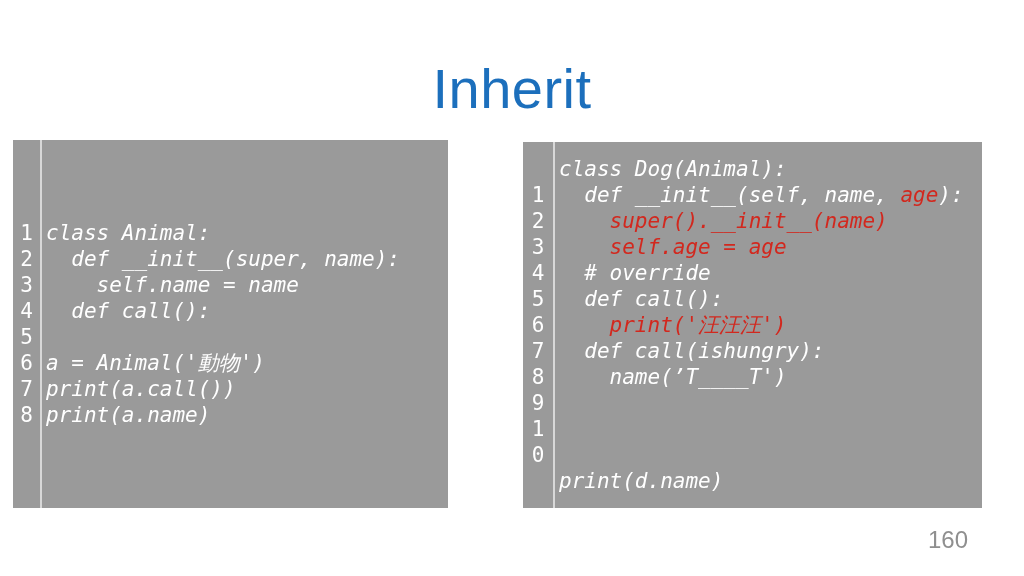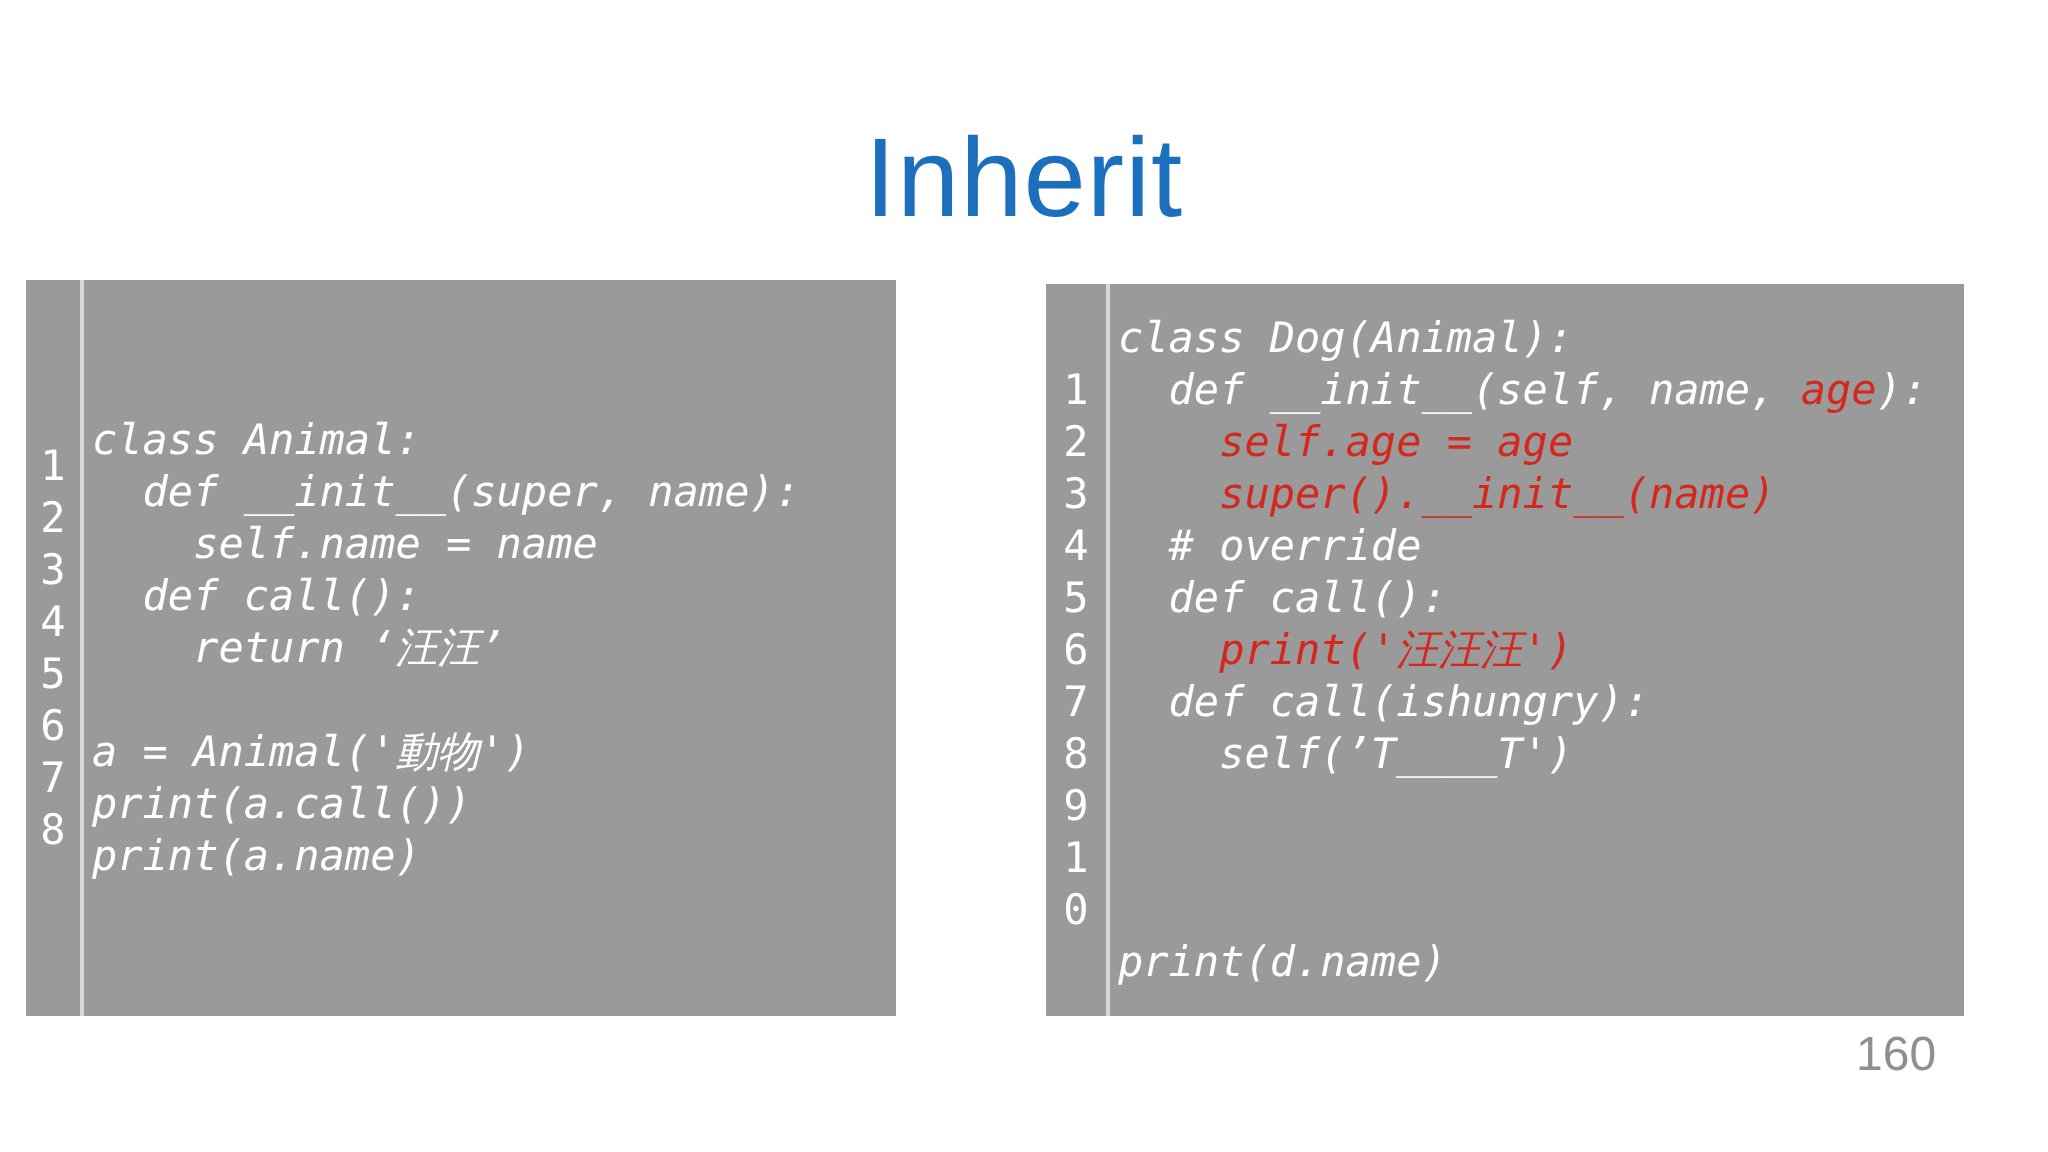--- a/index.html
+++ b/index.html
@@ -65,21 +65,21 @@
     flex-direction: column;
     justify-content: center;
     padding-left: 4px;
     overflow: hidden;
     font-style: italic;
   }
   .code-line { white-space: pre; min-height: 26px; }
   .seg.hl { color: var(--hl); }
   .page-number {
     position: absolute;
-    top: 514px;
+    top: 526px;
     left: 928px;
     width: 52px;
     text-align: left;
     font-size: 24px;
     color: var(--page-num);
   }
 </style>
 </head>
 <body>
 
@@ -97,21 +97,20 @@
         <div class="line-no">6</div>
         <div class="line-no">7</div>
         <div class="line-no">8</div>
       </div>
     <div class="divider"></div>
     <div class="code">
         <div class="code-line"><span class="seg">class Animal:</span></div>
         <div class="code-line"><span class="seg">  def __init__(super, name):</span></div>
         <div class="code-line"><span class="seg">    self.name = name</span></div>
         <div class="code-line"><span class="seg">  def call():</span></div>
-        <div class="code-line"><span class="seg">    return ‘汪汪’</span></div>
         <div class="code-line"><span class="seg"></span></div>
         <div class="code-line"><span class="seg">a = Animal('動物')</span></div>
         <div class="code-line"><span class="seg">print(a.call())</span></div>
         <div class="code-line"><span class="seg">print(a.name)</span></div>
       </div>
   </div>
 
   <div class="code-block right">
     <div class="gutter">
         <div class="line-no">1</div>
@@ -123,27 +122,27 @@
         <div class="line-no">7</div>
         <div class="line-no">8</div>
         <div class="line-no">9</div>
         <div class="line-no">1</div>
         <div class="line-no">0</div>
       </div>
     <div class="divider"></div>
     <div class="code">
         <div class="code-line"><span class="seg">class Dog(Animal):</span></div>
         <div class="code-line"><span class="seg">  def __init__(self, name, </span><span class="seg hl">age</span><span class="seg">):</span></div>
+        <div class="code-line"><span class="seg">    </span><span class="seg hl">super().__init__(name)</span></div>
         <div class="code-line"><span class="seg">    </span><span class="seg hl">self.age = age</span></div>
-        <div class="code-line"><span class="seg">    </span><span class="seg hl">super().__init__(name)</span></div>
         <div class="code-line"><span class="seg">  # override</span></div>
         <div class="code-line"><span class="seg">  def call():</span></div>
         <div class="code-line"><span class="seg">    </span><span class="seg hl">print('汪汪汪')</span></div>
         <div class="code-line"><span class="seg">  def call(ishungry):</span></div>
-        <div class="code-line"><span class="seg">    self(’T____T')</span></div>
+        <div class="code-line"><span class="seg">    name(’T____T')</span></div>
         <div class="code-line"><span class="seg"></span></div>
         <div class="code-line"><span class="seg"></span></div>
         <div class="code-line"><span class="seg"></span></div>
         <div class="code-line"><span class="seg">print(d.name)</span></div>
       </div>
   </div>
 
   <div class="page-number">160</div>
 
 </div>

